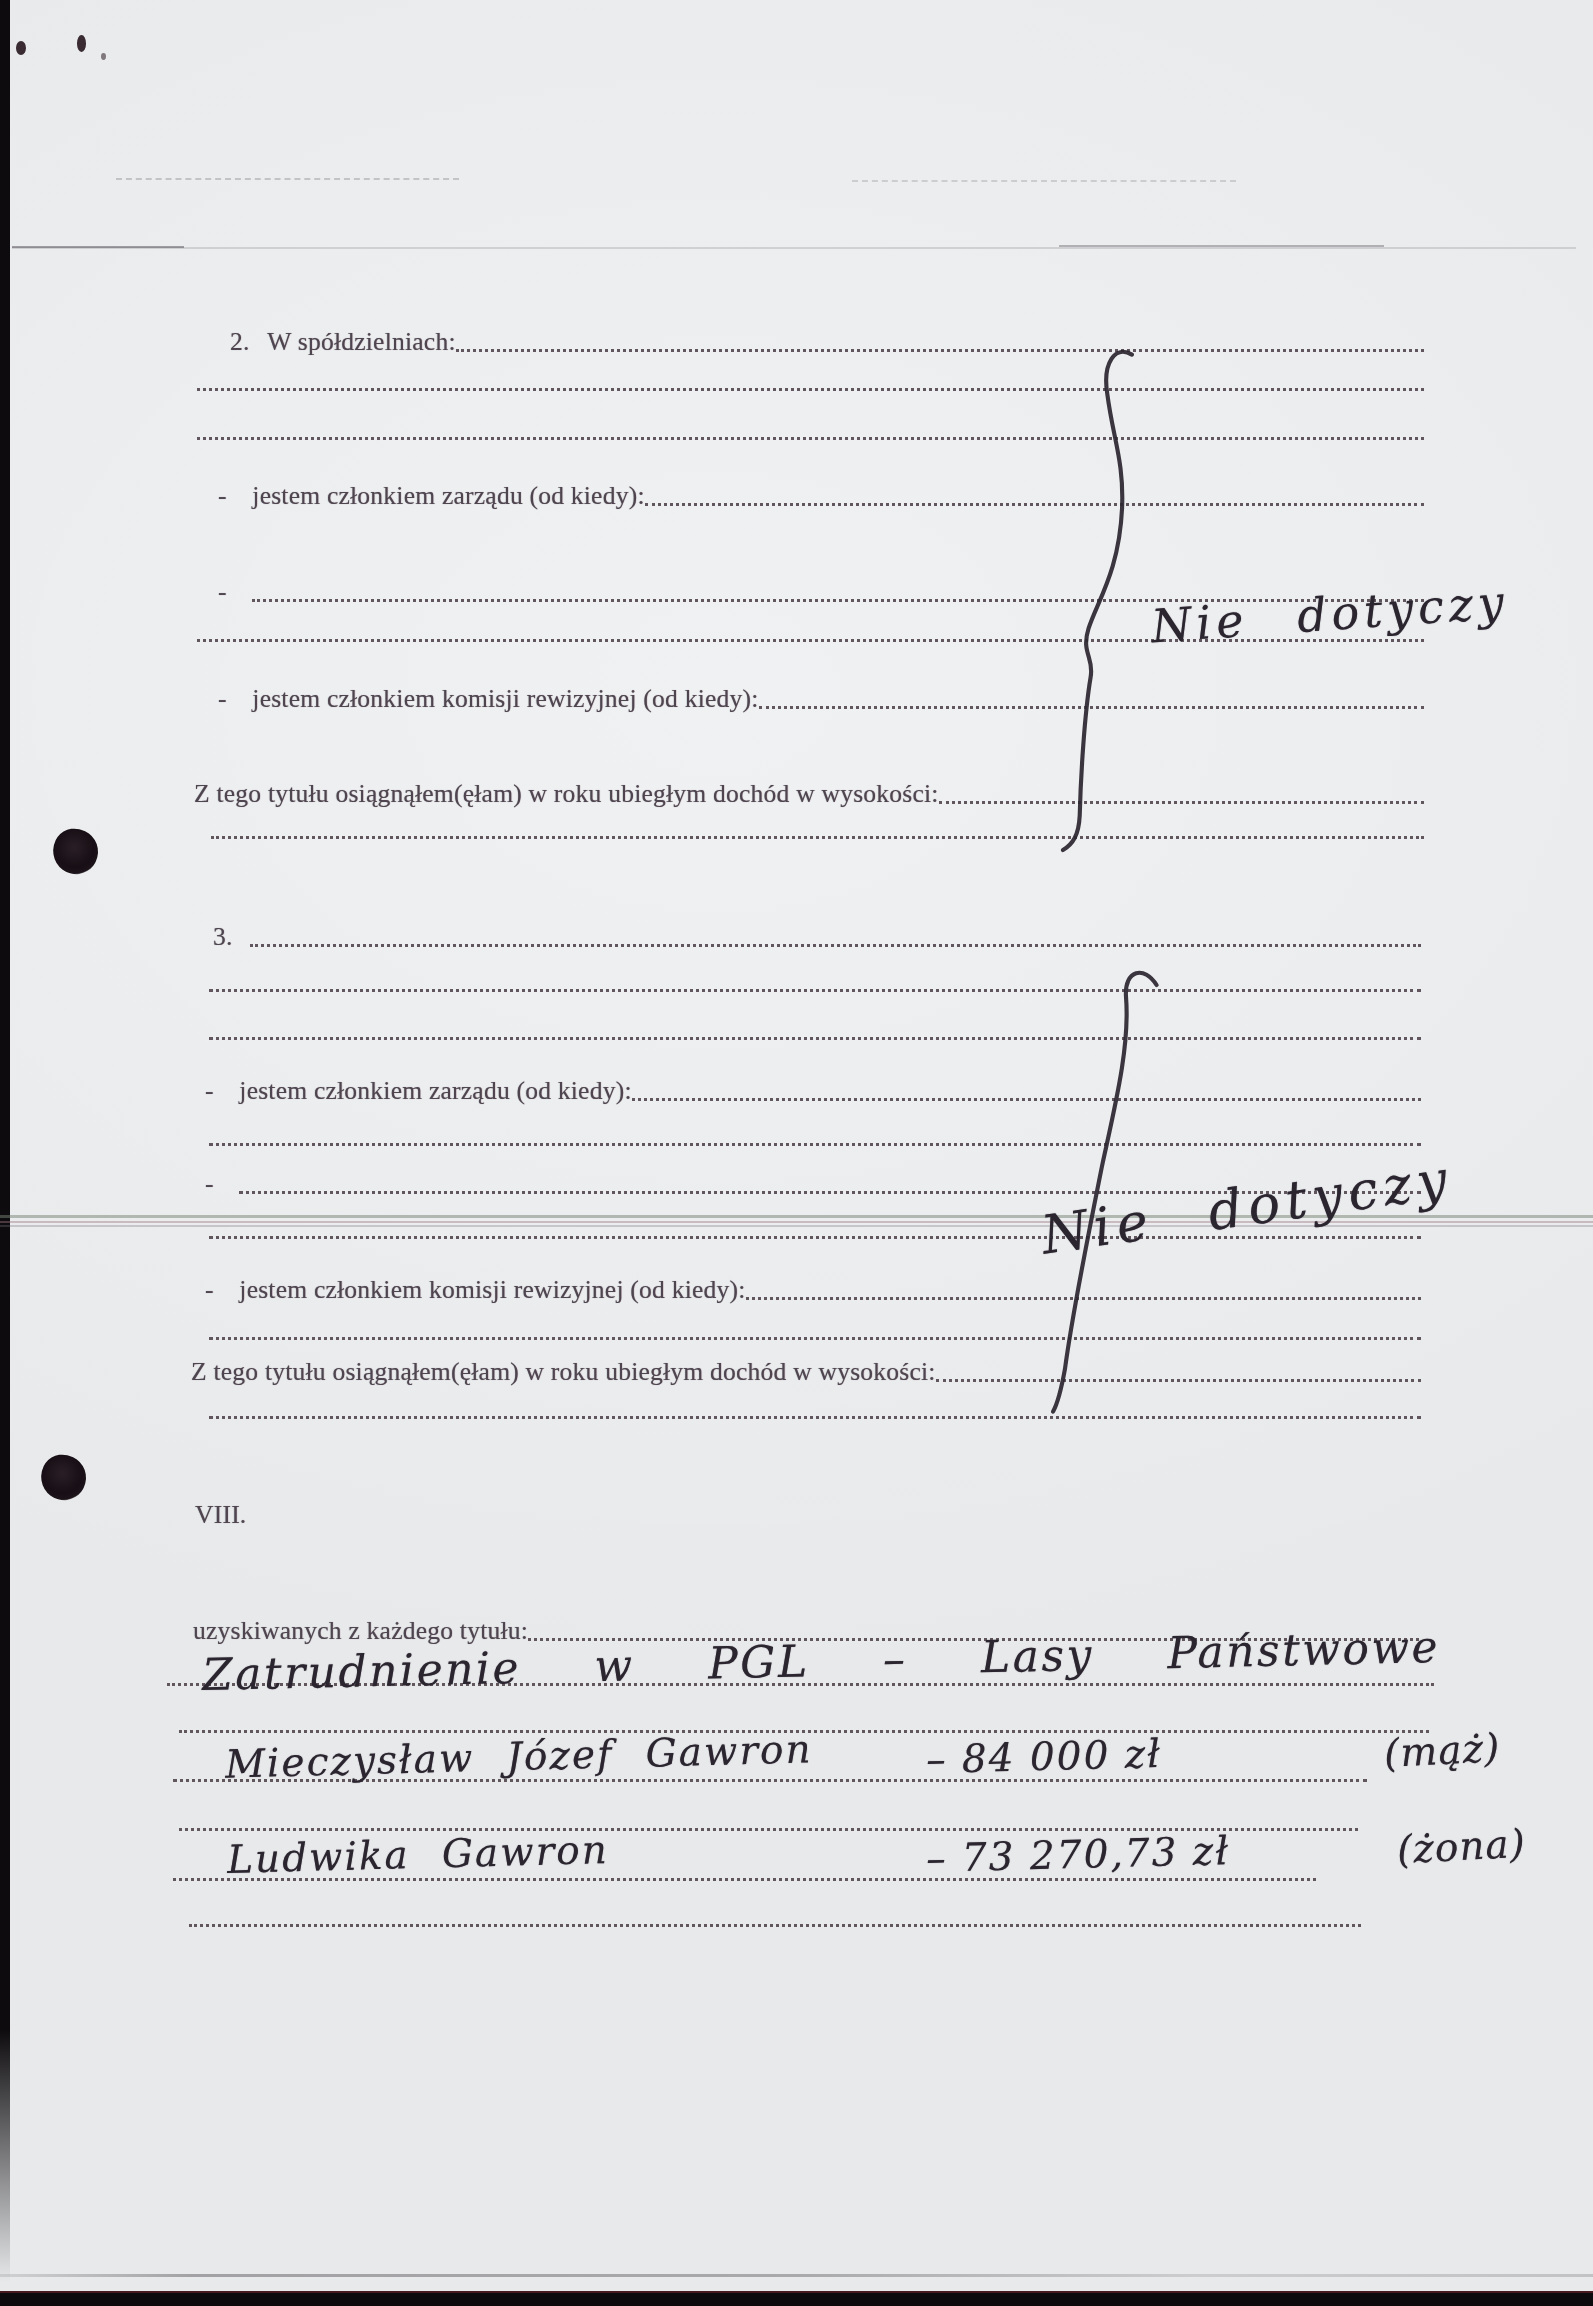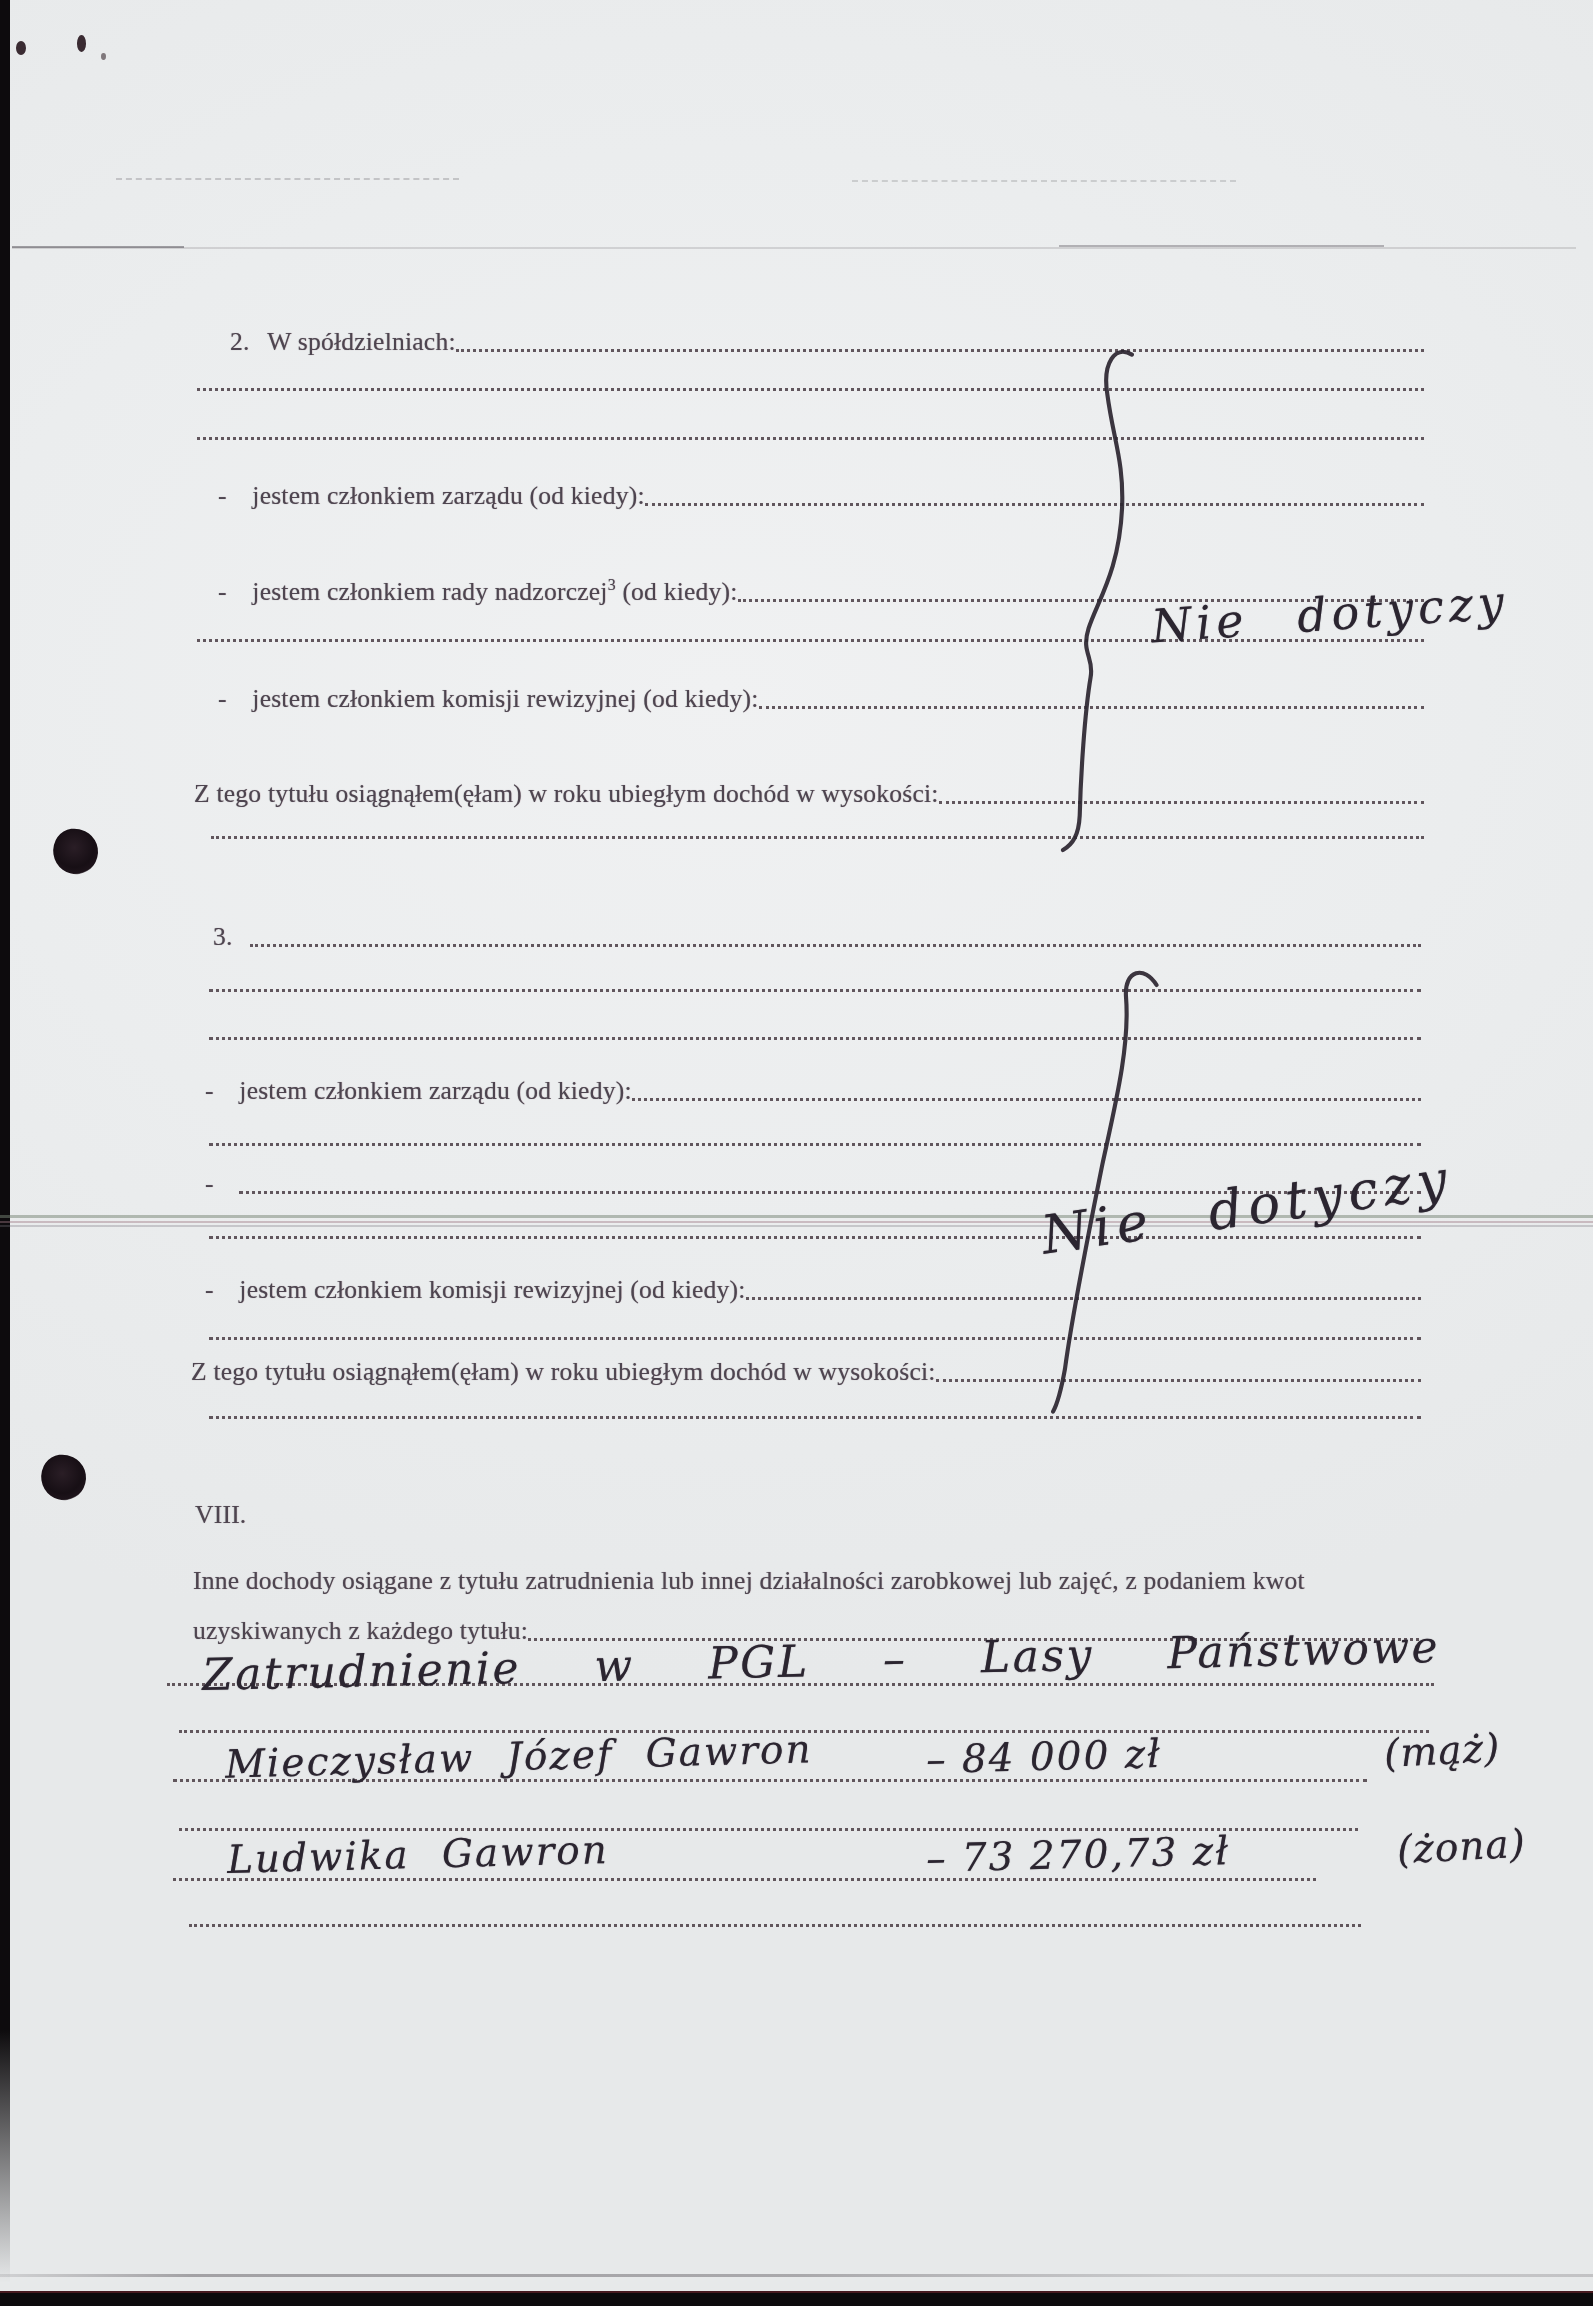--- a/index.html
+++ b/index.html
@@ -83,21 +83,20 @@
   <div class="dotline" style="top:437px;left:197px;right:170px;"></div>
 
   <div class="row printed" style="top:479px;left:218px;right:170px;">
     <span class="dash">-</span>
     <span><span>jestem członkiem zarządu (od kiedy):</span><sup></sup><span></span></span>
     <span class="fill"></span>
   </div>
 
   <div class="row printed" style="top:575px;left:218px;right:170px;">
     <span class="dash">-</span>
-    <span><span>jestem członkiem rady nadzorczej</span><sup>3</sup><span> (od kiedy):</span></span>
     <span class="fill"></span>
   </div>
   <div class="dotline" style="top:639px;left:197px;right:170px;"></div>
 
   <div class="row printed" style="top:682px;left:218px;right:170px;">
     <span class="dash">-</span>
     <span><span>jestem członkiem komisji rewizyjnej (od kiedy):</span><sup></sup><span></span></span>
     <span class="fill"></span>
   </div>
 
@@ -136,23 +135,20 @@
 
   <div class="row printed" style="top:1355px;left:191px;right:173px;">
     <span>Z tego tytułu osiągnąłem(ęłam) w roku ubiegłym dochód w wysokości:</span>
     <span class="fill"></span>
   </div>
   <div class="dotline" style="top:1416px;left:209px;right:173px;"></div>
 
   <div class="row printed" style="top:1498px;left:195px;justify-content:center;">
     <span>VIII.</span>
   </div>
-  <div class="row printed" style="top:1564px;left:193px;">
-    <span>Inne dochody osiągane z tytułu zatrudnienia lub innej działalności zarobkowej lub zajęć, z podaniem kwot</span>
-  </div>
   <div class="row printed" style="top:1614px;left:193px;right:175px;">
     <span>uzyskiwanych z każdego tytułu:</span>
     <span class="fill"></span>
   </div>
 
   <div class="dotline" style="top:1683px;left:167px;right:160px;"></div>
   <div class="dotline" style="top:1730px;left:179px;right:165px;"></div>
   <div class="dotline" style="top:1779px;left:173px;right:227px;"></div>
   <div class="dotline" style="top:1828px;left:179px;right:236px;"></div>
   <div class="dotline" style="top:1878px;left:173px;right:278px;"></div>

